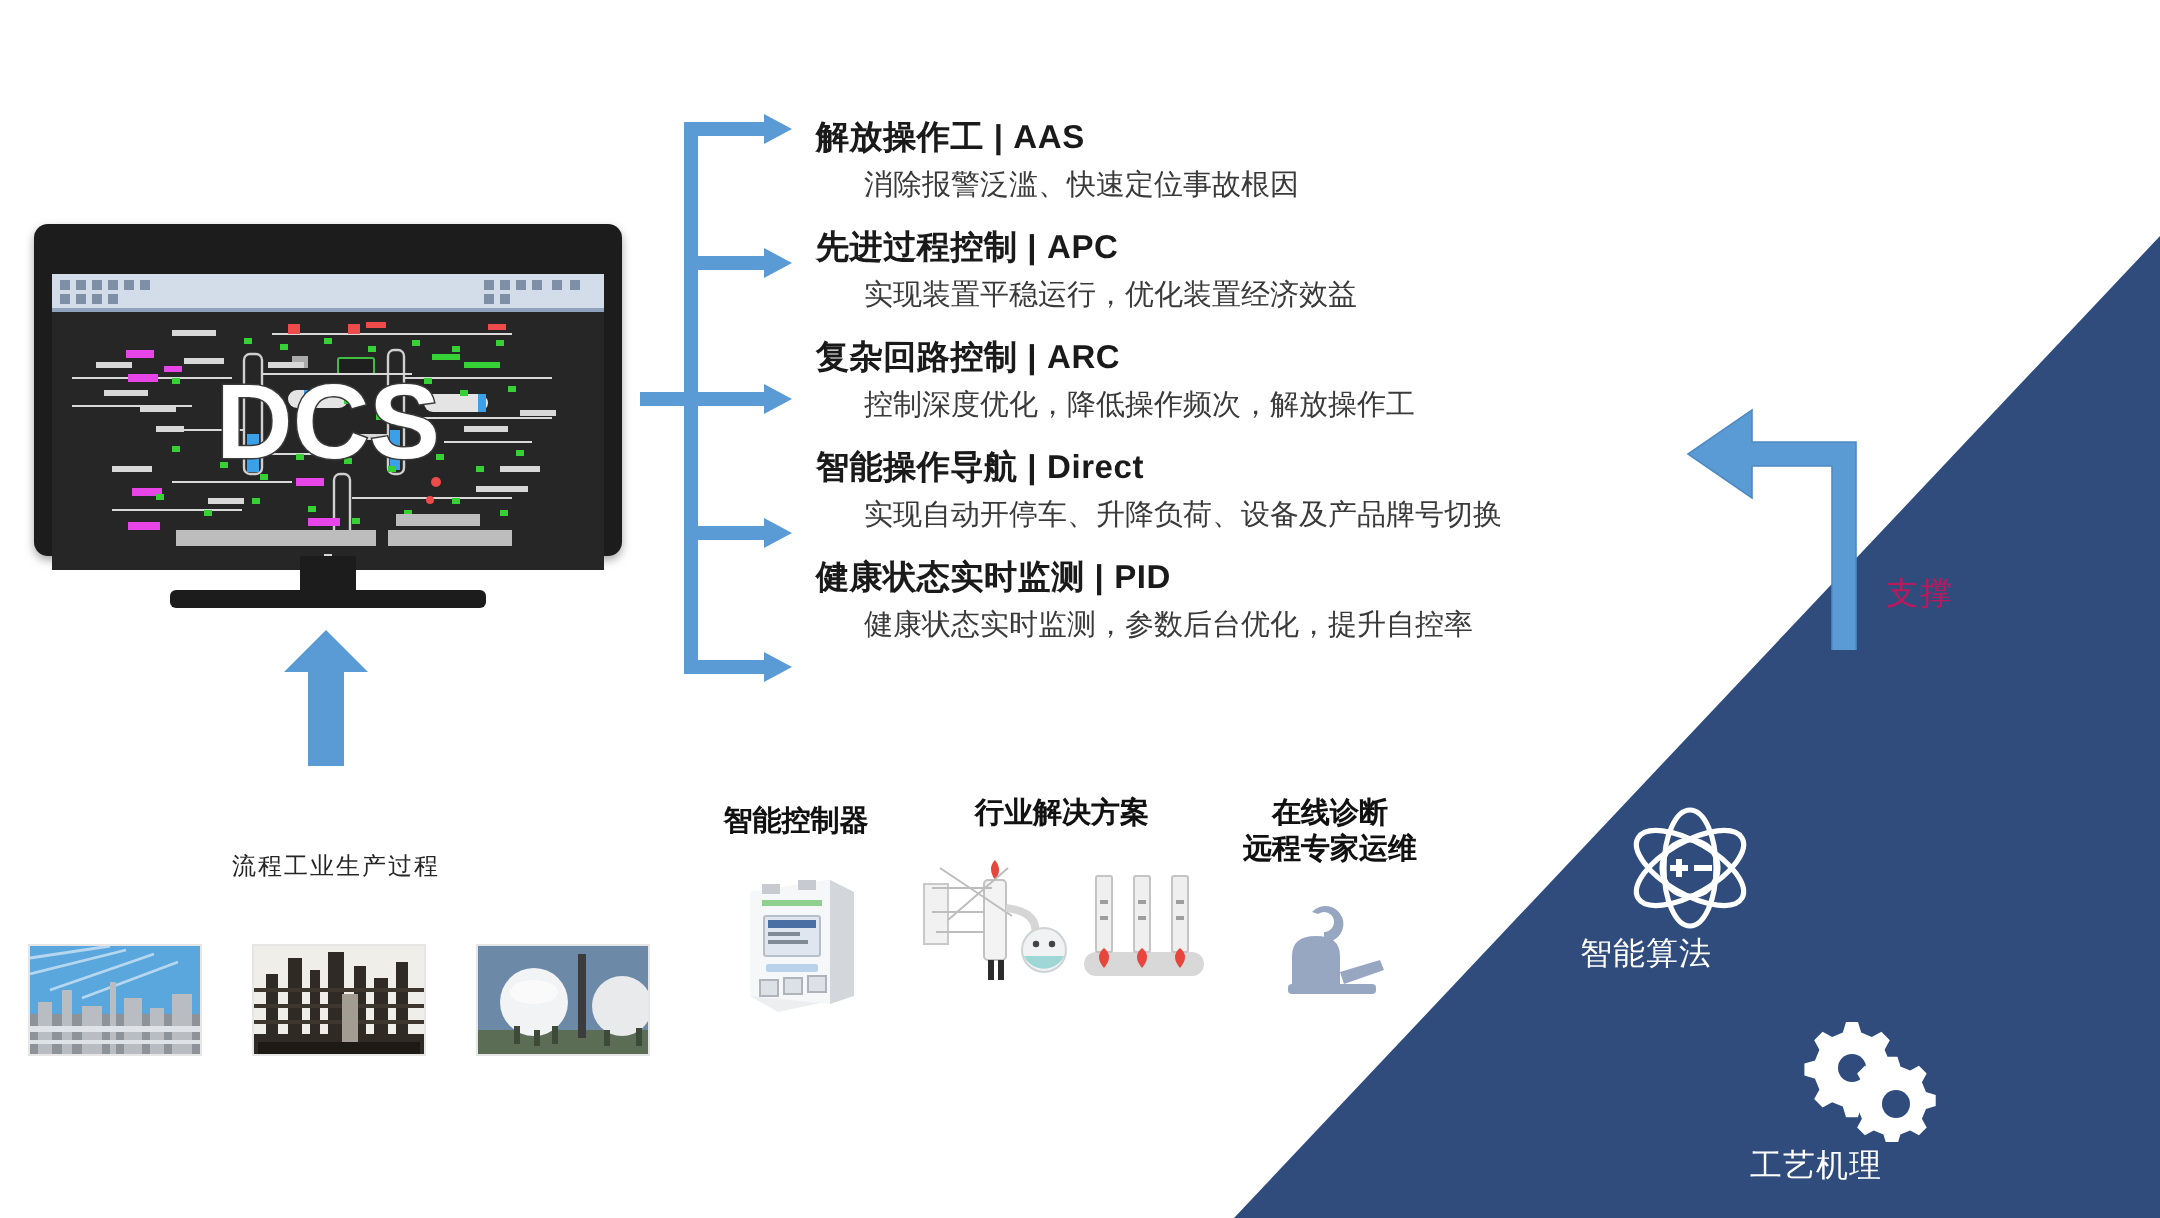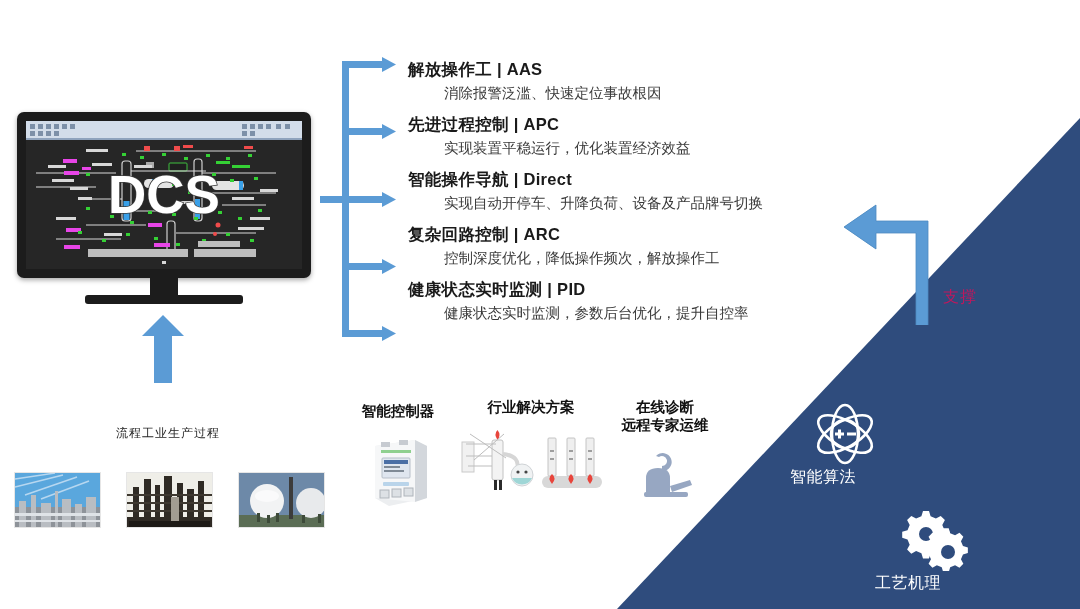--- a/index.html
+++ b/index.html
@@ -28,21 +28,21 @@
   }
 
   
   .monitor{position:absolute;left:17px;top:112px;width:294px;height:192px;}
   .monitor-bezel{
     position:absolute;left:0;top:0;width:294px;height:166px;
     background:#1c1c1c;border-radius:7px;
     box-shadow:0 2px 5px rgba(0,0,0,.35);
   }
   .monitor-screen{
-    position:absolute;left:9px;top:9px;width:276px;height:148px;
+    position:absolute;left:9px;top:25px;width:276px;height:148px;
     background:#232323;overflow:hidden;
   }
   .monitor-neck{
     position:absolute;left:133px;top:166px;width:28px;height:20px;background:#1c1c1c;
   }
   .monitor-base{
     position:absolute;left:68px;top:183px;width:158px;height:9px;
     background:#1c1c1c;border-radius:3px;
   }
 
@@ -64,21 +64,21 @@
 
   
   .list{position:absolute;left:408px;top:58px;width:430px;}
   .item{margin-bottom:9px;}
   .item-head{
     font-size:16.5px;font-weight:bold;color:#1a1a1a;line-height:22px;
     letter-spacing:.3px;white-space:nowrap;
   }
   .item-desc{
     font-size:14.5px;color:#3a3a3a;line-height:21px;
-    margin-left:36px;margin-top:3px;white-space:nowrap;
+    margin-left:24px;margin-top:3px;white-space:nowrap;
   }
 
   
   .products{position:absolute;left:338px;top:398px;width:400px;height:115px;}
   .prod{position:absolute;text-align:center;}
   .prod-label{
     font-size:14.5px;font-weight:bold;color:#111;line-height:18px;white-space:nowrap;
   }
   .prod-art{margin-top:6px;}
 
@@ -344,26 +344,26 @@
   <div class="list">
     <div class="item">
       <div class="item-head">解放操作工 | AAS</div>
       <div class="item-desc">消除报警泛滥、快速定位事故根因</div>
     </div>
     <div class="item">
       <div class="item-head">先进过程控制 | APC</div>
       <div class="item-desc">实现装置平稳运行，优化装置经济效益</div>
     </div>
     <div class="item">
+      <div class="item-head">复杂回路控制 | ARC</div>
+      <div class="item-desc">控制深度优化，降低操作频次，解放操作工</div>
+    </div>
+    <div class="item">
       <div class="item-head">智能操作导航 | Direct</div>
       <div class="item-desc">实现自动开停车、升降负荷、设备及产品牌号切换</div>
-    </div>
-    <div class="item">
-      <div class="item-head">复杂回路控制 | ARC</div>
-      <div class="item-desc">控制深度优化，降低操作频次，解放操作工</div>
     </div>
     <div class="item">
       <div class="item-head">健康状态实时监测 | PID</div>
       <div class="item-desc">健康状态实时监测，参数后台优化，提升自控率</div>
     </div>
   </div>
 
   <div class="products">
 
     <div class="prod" style="left:0px;top:4px;width:120px;">

